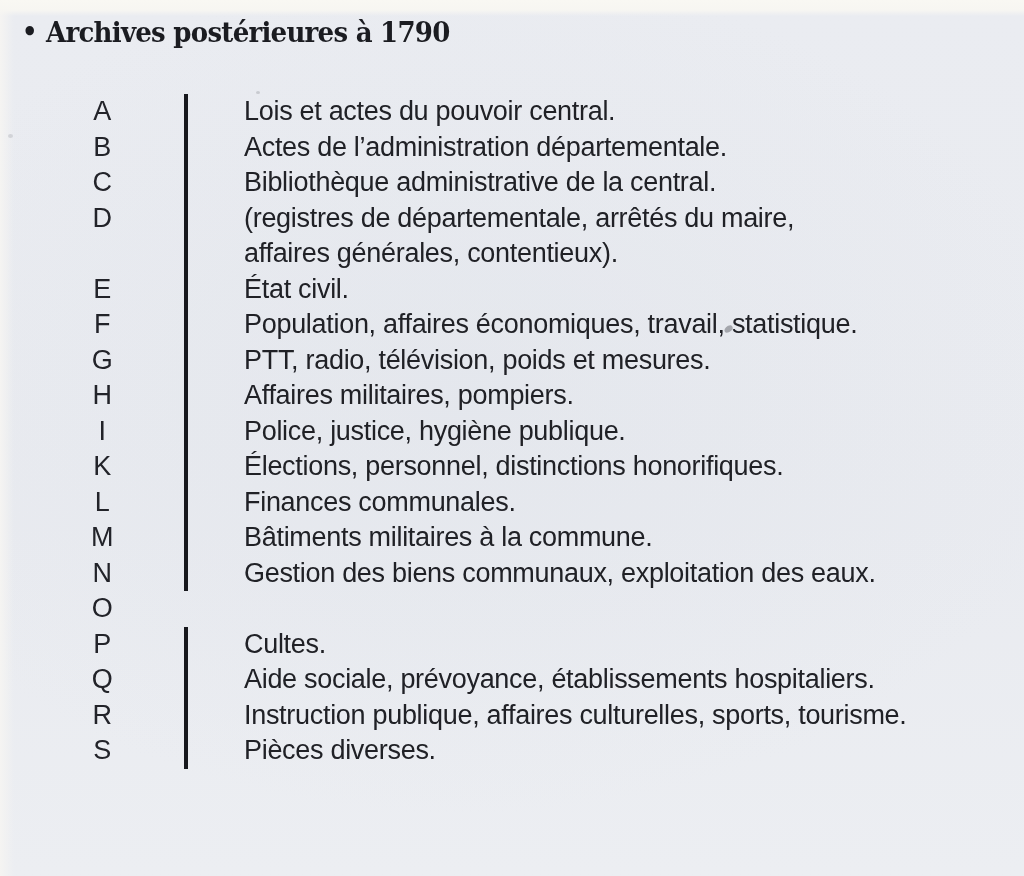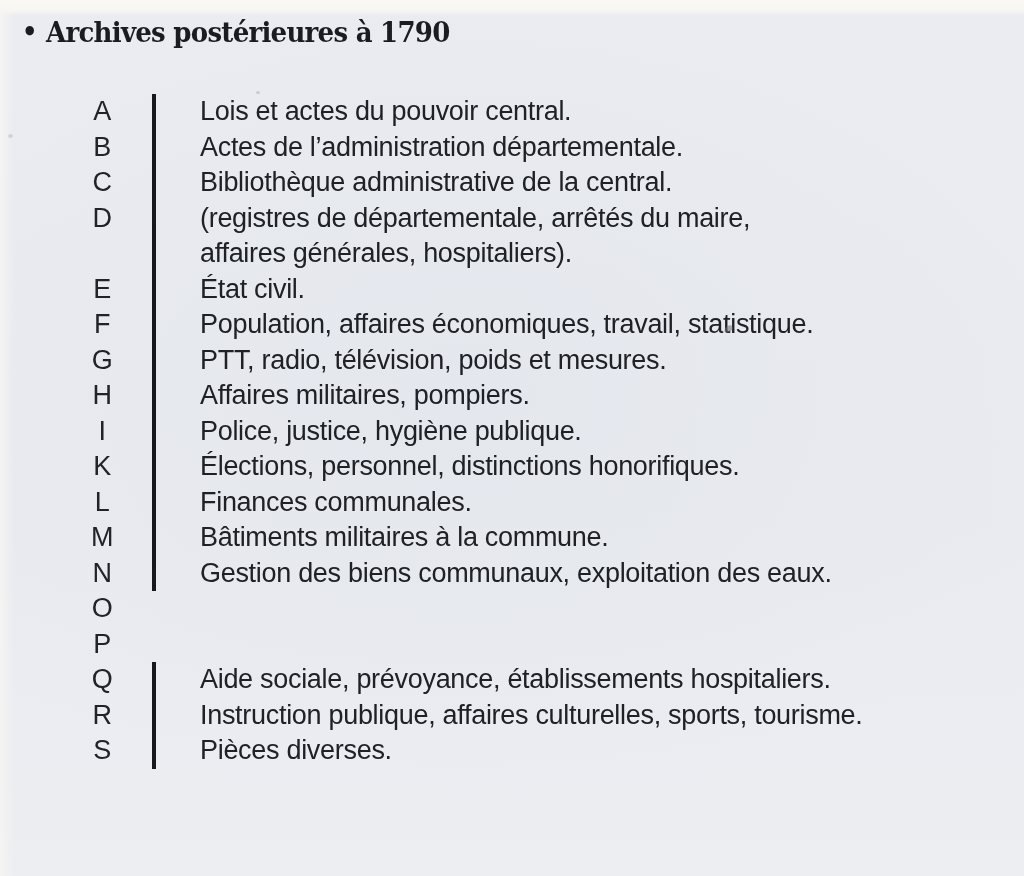--- a/index.html
+++ b/index.html
@@ -66,22 +66,23 @@
     width: 152px;
     box-sizing: border-box;
     padding-left: 52px;
     text-align: center;
     flex: 0 0 152px;
     color: #222329;
   }
   .lines {
     flex: 1 1 auto;
     border-left: 4px solid #17181d;
-    padding-left: 44px;
+    padding-left: 56px;
     min-width: 0;
+    margin-left: 32px;
   }
   .line {
     white-space: nowrap;
   }
 
   
   .speck-1 {
     position: absolute;
     left: 724px;
     top: 326px;
@@ -140,21 +141,21 @@
       <div class="letter">C</div>
       <div class="lines">
         <div class="line">Bibliothèque administrative de la central.</div>
       </div>
     </div>
 
     <div class="entry">
       <div class="letter">D</div>
       <div class="lines">
         <div class="line">(registres de départementale, arrêtés du maire,</div>
-        <div class="line">affaires générales, hospitaliers).</div>
+        <div class="line">affaires générales, contentieux).</div>
       </div>
     </div>
 
     <div class="entry">
       <div class="letter">E</div>
       <div class="lines">
         <div class="line">État civil.</div>
       </div>
     </div>
 
@@ -213,20 +214,23 @@
         <div class="line">Gestion des biens communaux, exploitation des eaux.</div>
       </div>
     </div>
 
     <div class="entry">
       <div class="letter">O</div>
     </div>
 
     <div class="entry">
       <div class="letter">P</div>
+      <div class="lines">
+        <div class="line">Cultes.</div>
+      </div>
     </div>
 
     <div class="entry">
       <div class="letter">Q</div>
       <div class="lines">
         <div class="line">Aide sociale, prévoyance, établissements hospitaliers.</div>
       </div>
     </div>
 
     <div class="entry">

